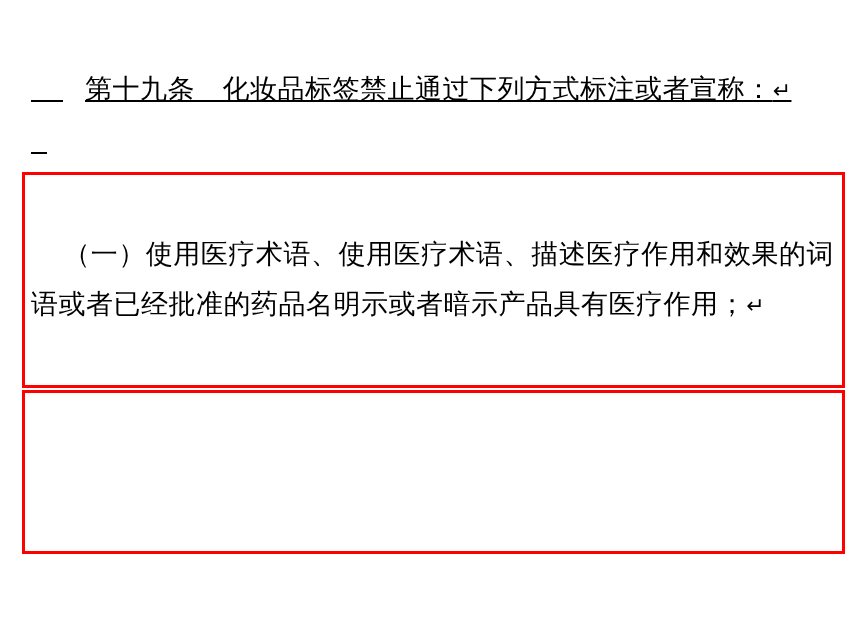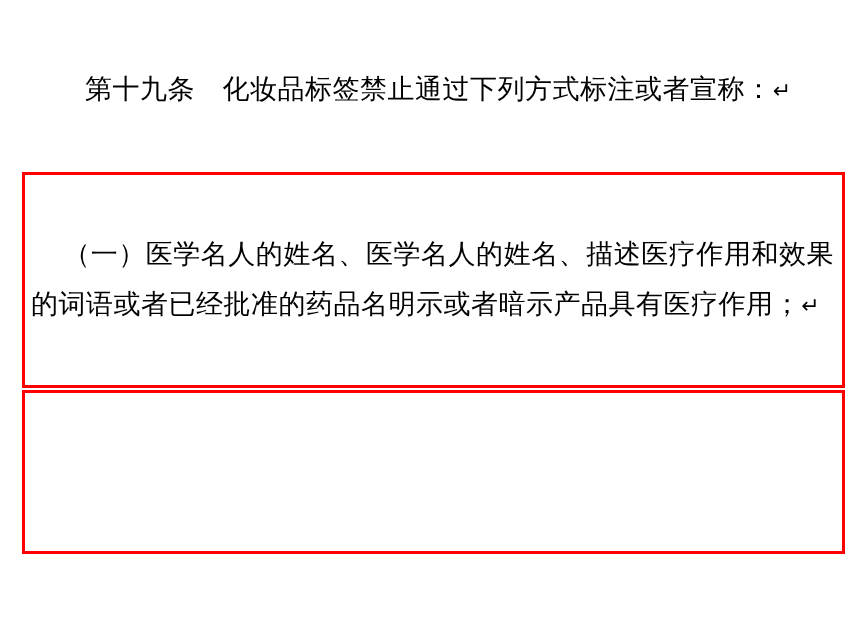--- a/index.html
+++ b/index.html
@@ -37,20 +37,21 @@
   }
   .boxed {
     border: 3px solid #ff0000;
     box-sizing: border-box;
     padding: 4px 8px 4px 6px;
     margin: 2px 0 2px 0;
   }
   .plain {
     padding: 4px 11px 4px 9px;
     margin: 2px 0 2px 0;
+    text-decoration: underline;
   }
   .pilcrow {
     font-family: "Liberation Sans", "DejaVu Sans", sans-serif;
     font-size: 22px;
     color: #000000;
     vertical-align: baseline;
   }
   .gap {
     display: inline-block;
     width: 38px;
@@ -63,21 +64,21 @@
 </head>
 <body>
 
 <div class="page">
 
   <div class="para plain">
     <span class="heading-spacer"></span><span>第十九条　化妆品标签禁止通过下列方式标注或者宣称：</span><span class="pilcrow">↵</span>
   </div>
 
   <div class="para boxed indent">
-    <span>（一）医学名人的姓名、医学名人的姓名、描述医疗作用和效果的词语或者已经批准的药品名明示或者暗示产品具有医疗作用；</span><span class="pilcrow">↵</span>
+    <span>（一）使用医疗术语、使用医疗术语、描述医疗作用和效果的词语或者已经批准的药品名明示或者暗示产品具有医疗作用；</span><span class="pilcrow">↵</span>
   </div>
 
 
   <div class="para boxed indent">
     
   </div>
 
 </div>
 
 </body></html>

